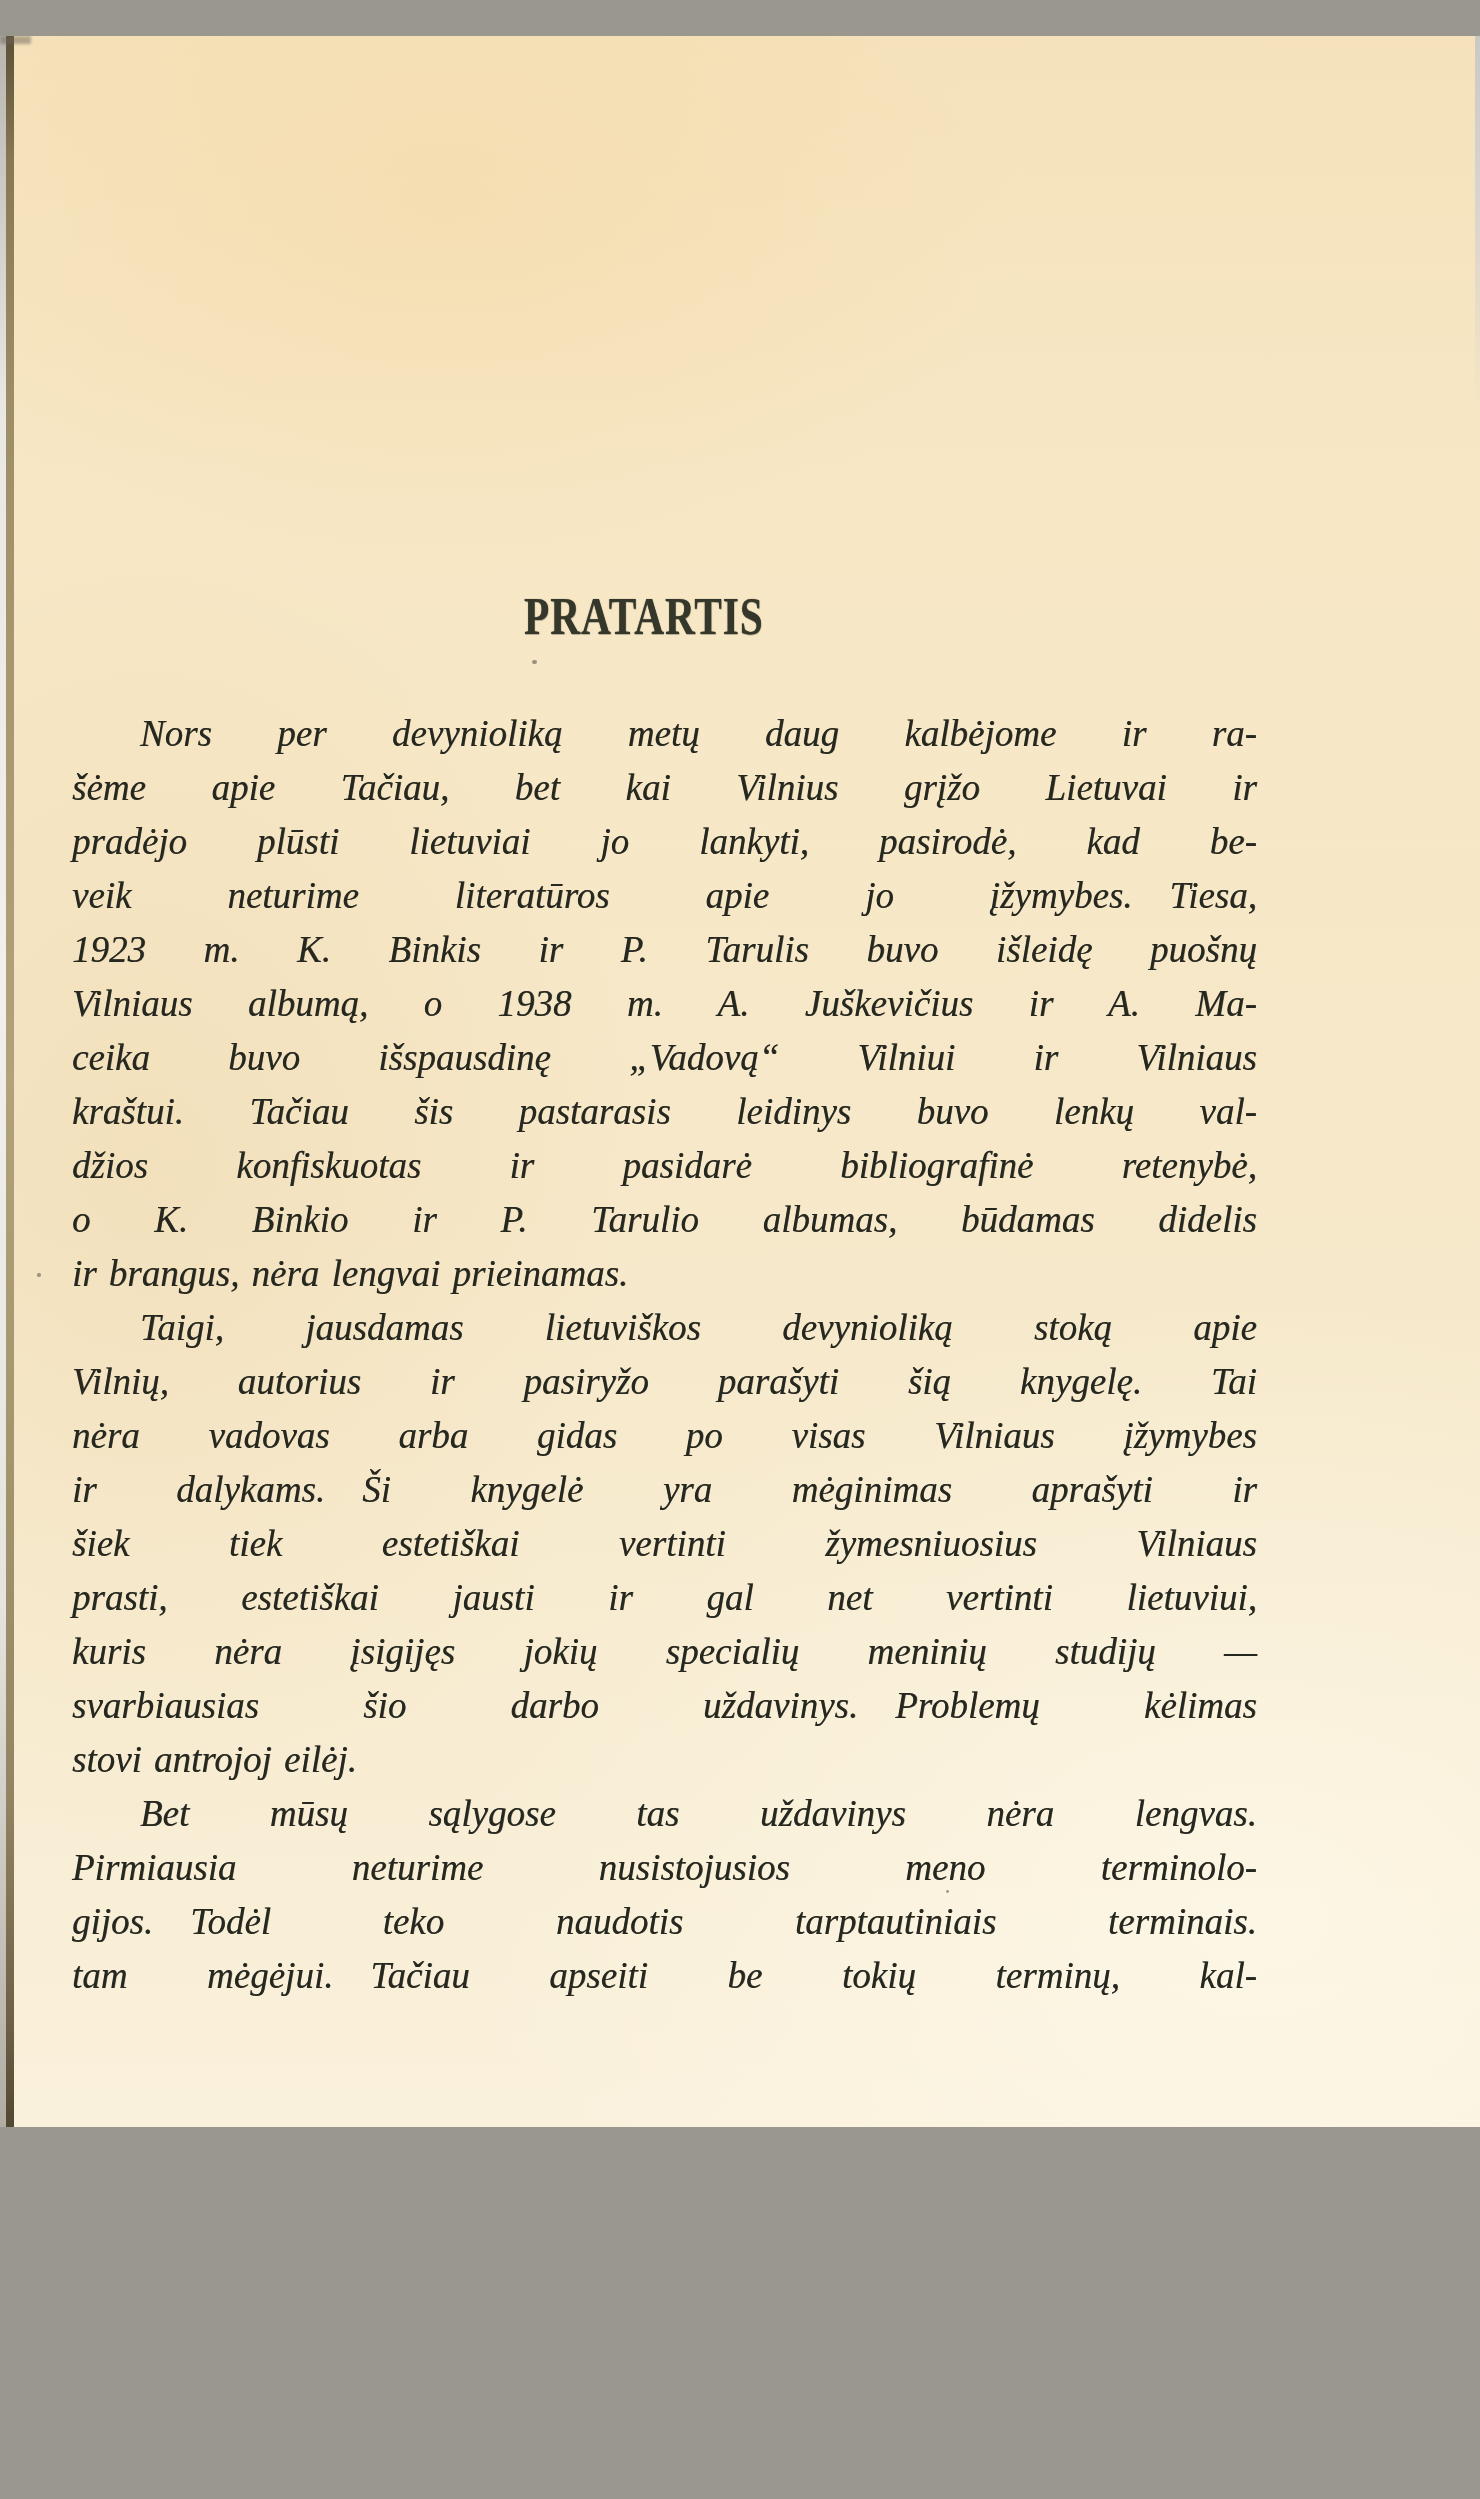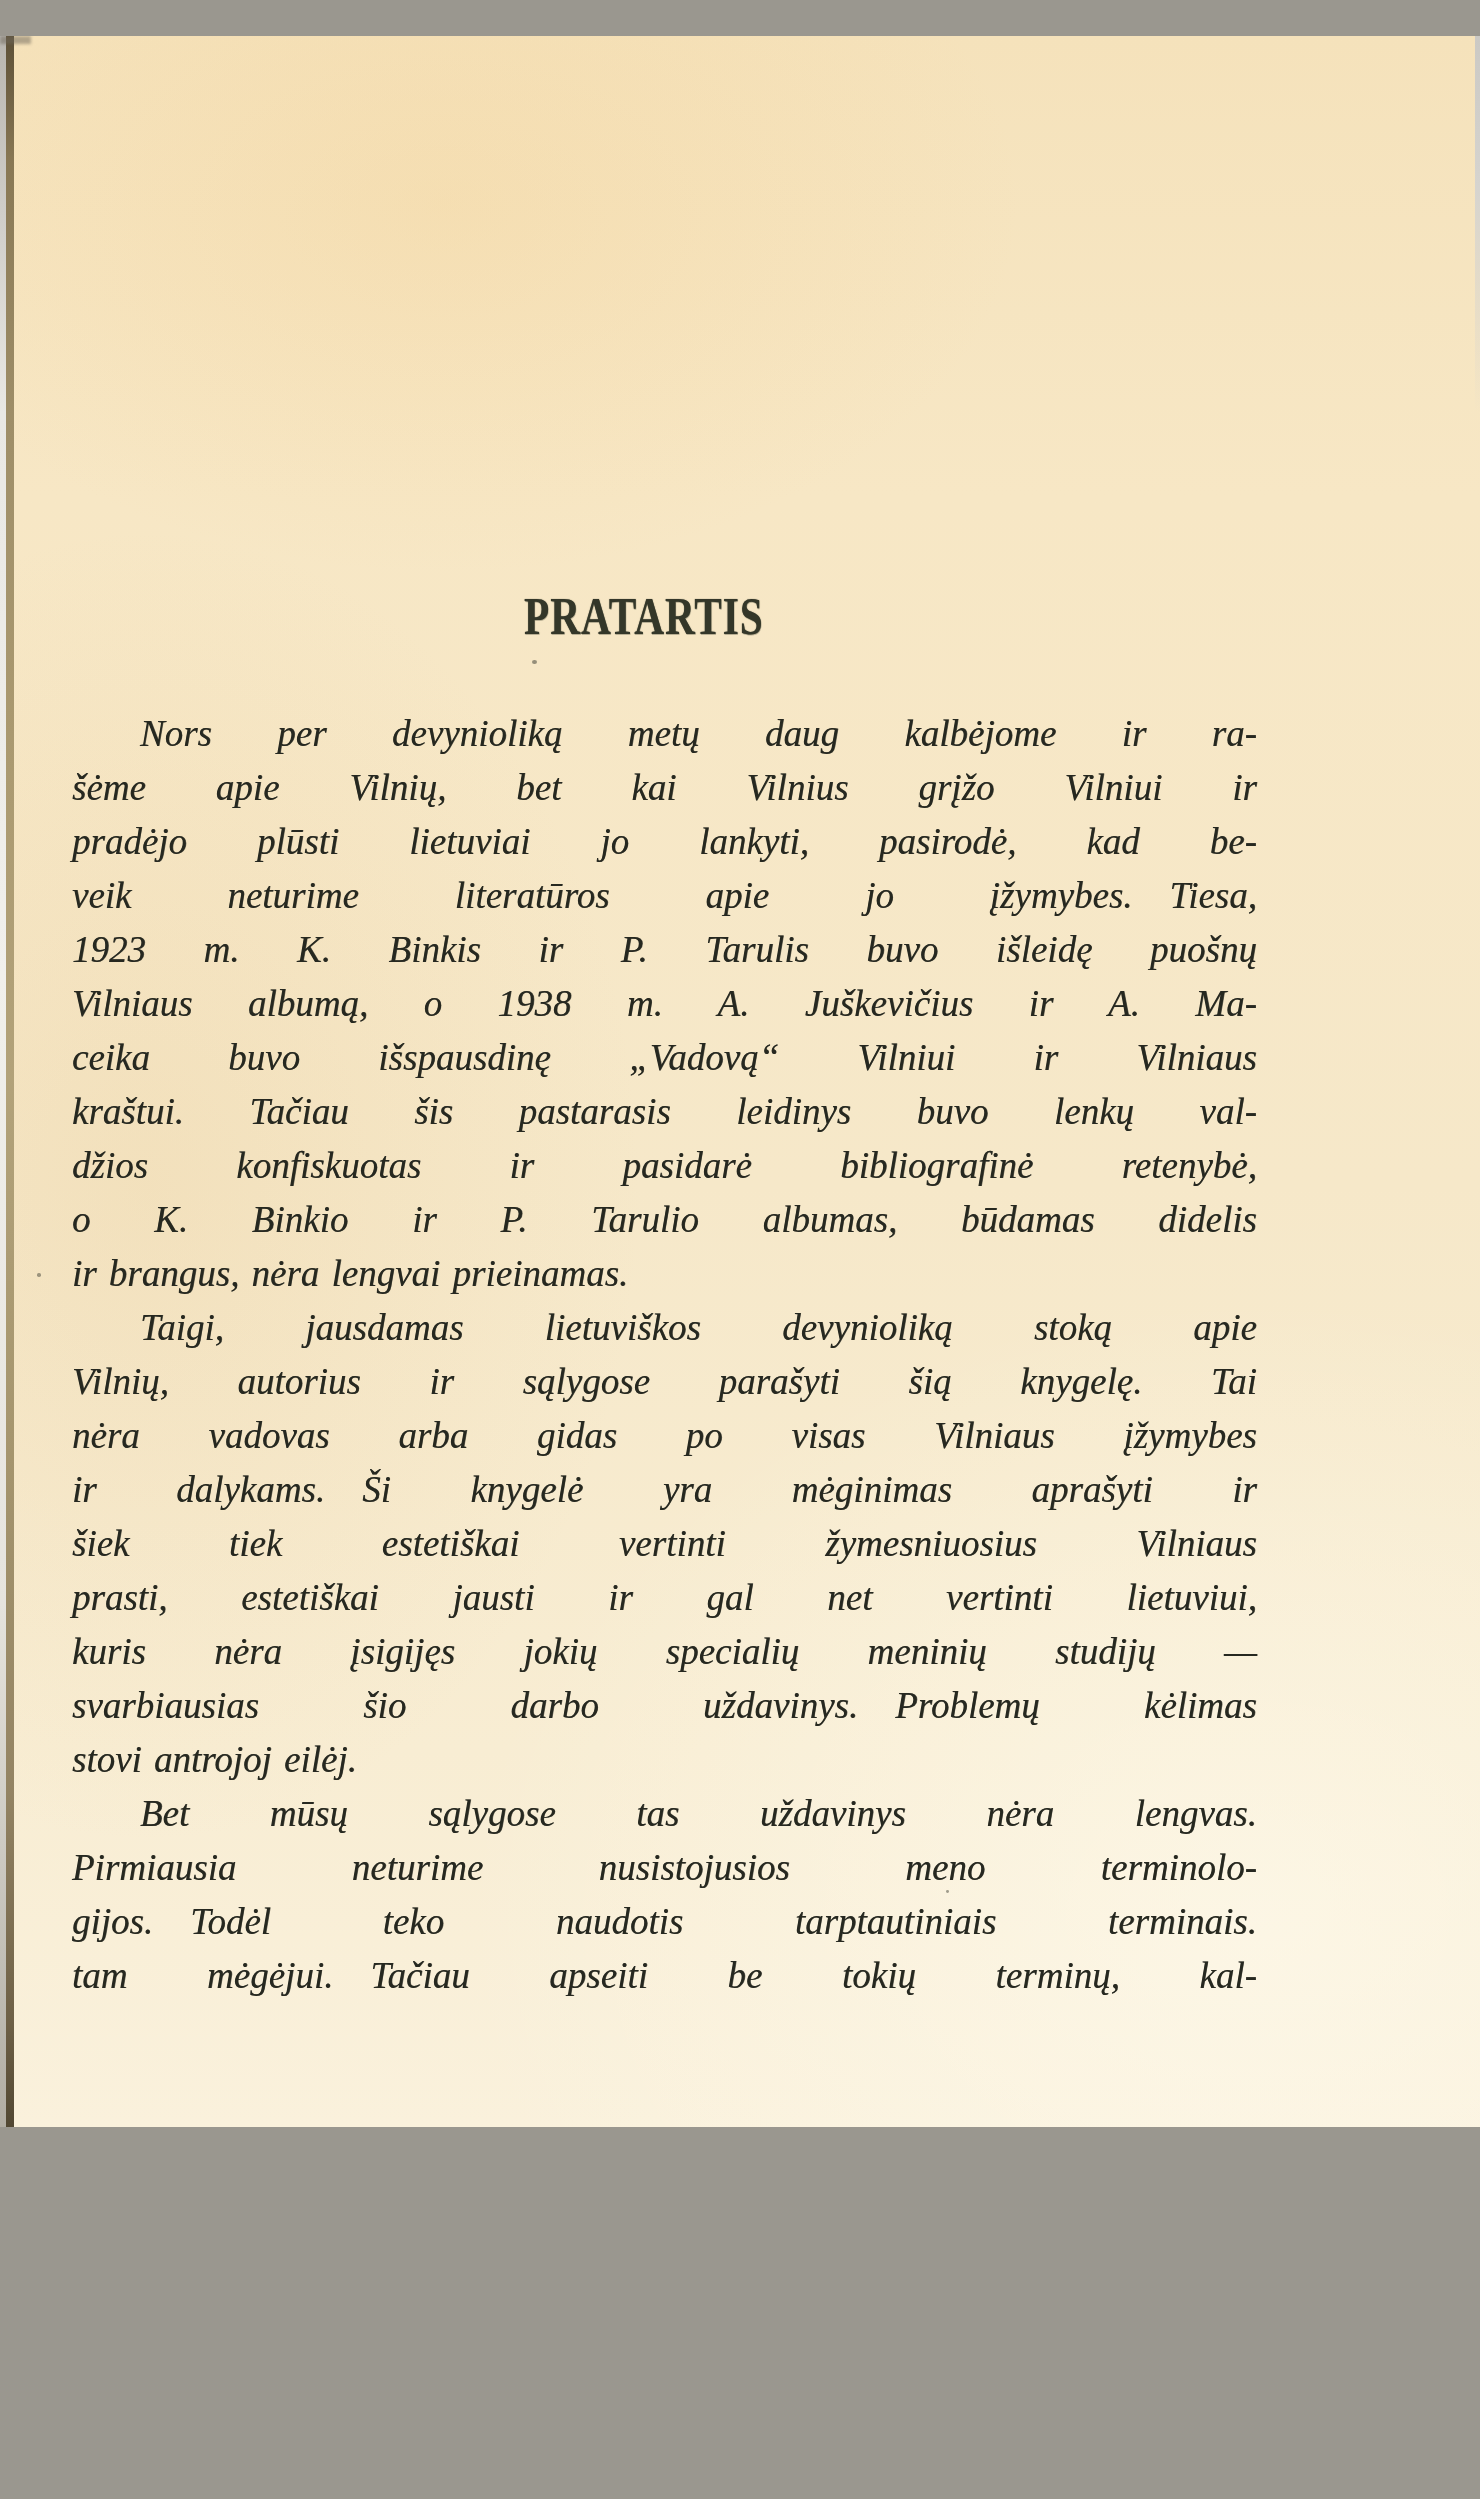--- a/index.html
+++ b/index.html
@@ -113,35 +113,35 @@
   <div class="speck" style="left:946px; top:1854px; width:2.9px; height:2.9px; opacity:.5;"></div>
   <div class="speck" style="left:194px; top:2330px; width:2.9px; height:2.4px; opacity:.35;"></div>
   <div class="fiber"></div>
 
   <div id="title">PRATARTIS</div>
 
   <div id="textblock">
 
     <div>
       <div class="line indent">Nors per devynioliką metų daug kalbėjome ir ra-</div>
-      <div class="line">šėme apie Vilnių, bet kai Vilnius grįžo Vilniui ir</div>
+      <div class="line">šėme apie Tačiau, bet kai Vilnius grįžo Lietuvai ir</div>
       <div class="line">pradėjo plūsti lietuviai jo lankyti, pasirodė, kad be-</div>
       <div class="line">veik neturime literatūros apie jo įžymybes. Tiesa,</div>
       <div class="line">1923 m. K. Binkis ir P. Tarulis buvo išleidę puošnų</div>
       <div class="line">Vilniaus albumą, o 1938 m. A. Juškevičius ir A. Ma-</div>
       <div class="line">ceika buvo išspausdinę „Vadovą“ Vilniui ir Vilniaus</div>
       <div class="line">kraštui. Tačiau šis pastarasis leidinys buvo lenkų val-</div>
       <div class="line">džios konfiskuotas ir pasidarė bibliografinė retenybė,</div>
       <div class="line">o K. Binkio ir P. Tarulio albumas, būdamas didelis</div>
       <div class="line endline">ir brangus, nėra lengvai prieinamas.</div>
     </div>
 
     <div>
       <div class="line indent">Taigi, jausdamas lietuviškos devynioliką stoką apie</div>
-      <div class="line">Vilnių, autorius ir sąlygose parašyti šią knygelę. Tai</div>
+      <div class="line">Vilnių, autorius ir pasiryžo parašyti šią knygelę. Tai</div>
       <div class="line">nėra vadovas arba gidas po visas Vilniaus įžymybes</div>
       <div class="line">ir dalykams. Ši knygelė yra mėginimas aprašyti ir</div>
       <div class="line">šiek tiek estetiškai vertinti žymesniuosius Vilniaus</div>
       <div class="line">prasti, estetiškai jausti ir gal net vertinti lietuviui,</div>
       <div class="line">kuris nėra įsigijęs jokių specialių meninių studijų —</div>
       <div class="line">svarbiausias šio darbo uždavinys. Problemų kėlimas</div>
       <div class="line endline">stovi antrojoj eilėj.</div>
     </div>
 
     <div>

